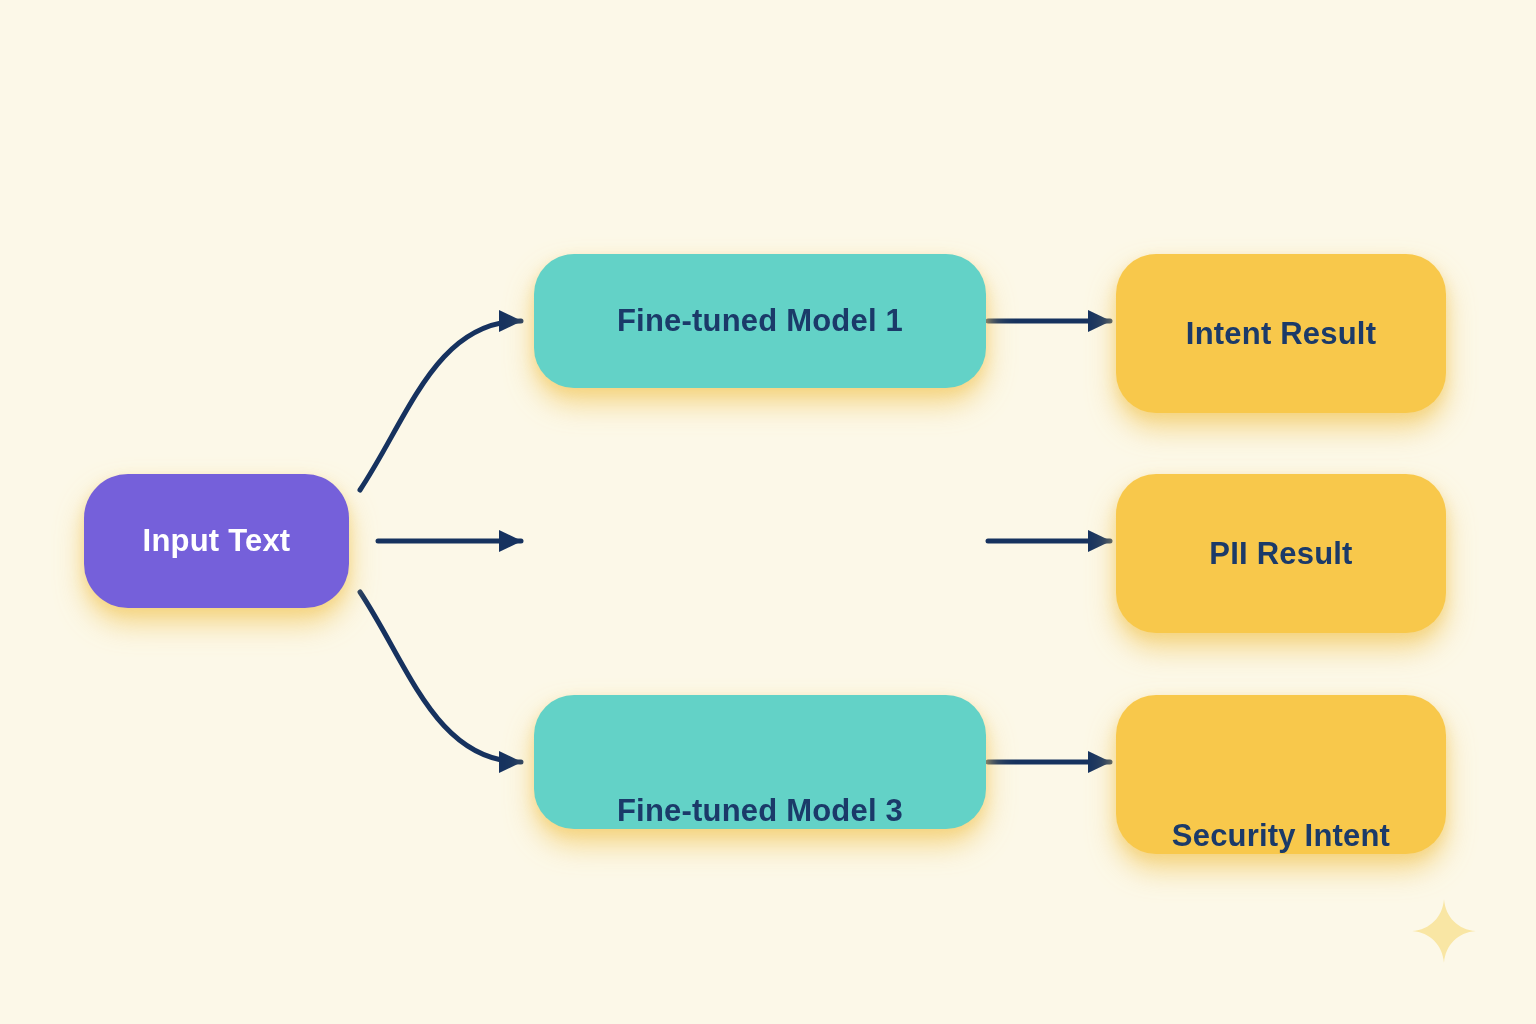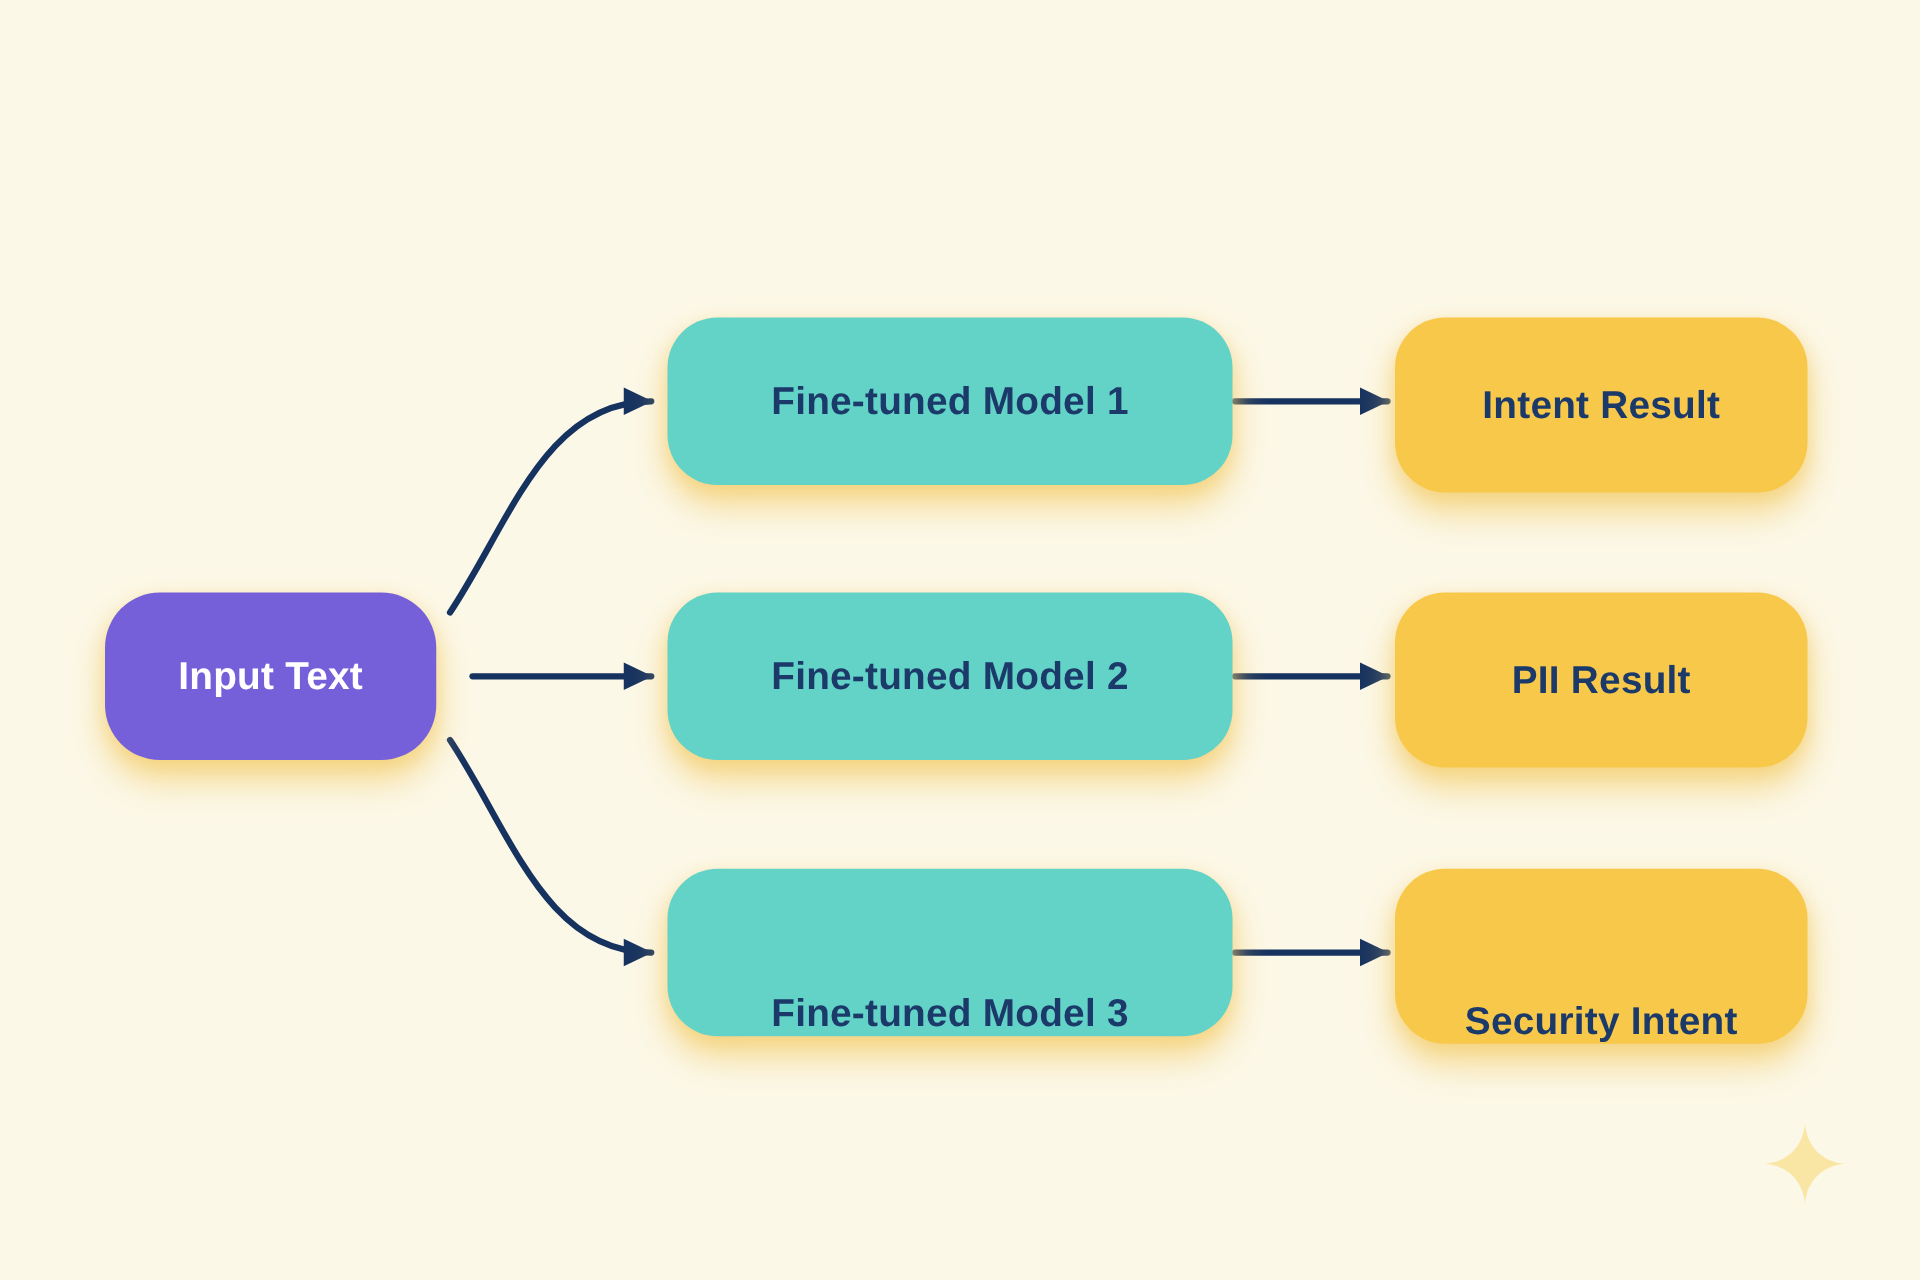--- a/index.html
+++ b/index.html
@@ -54,21 +54,21 @@
     left: 534px;
     width: 452px;
     height: 134px;
     border-radius: 40px;
     background: var(--model-fill, #63D2C7);
     color: var(--node-text, #1B3A69);
   }
   .node-result {
     left: 1116px;
     width: 330px;
-    height: 140px;
+    height: 159px;
     border-radius: 40px;
     background: var(--result-fill, #F8C84B);
     color: var(--node-text, #1B3A69);
   }
   .row-1 { top: 254px; }
   .row-2 { top: 474px; }
   .row-3 { top: 695px; align-items: flex-end; }
   .sparkle {
     position: absolute;
     left: 1410px;
@@ -99,23 +99,20 @@
     <path class="flow" d="M988 762 L1110 762" marker-end="url(#ah)"></path>
   </svg>
 
   <div class="node node-input">
     <span>Input Text</span>
   </div>
 
   <div class="node node-model row-1">
     <span>Fine-tuned Model 1</span>
   </div>
-  <div class="node node-model row-2">
-    <span>Fine-tuned Model 2</span>
-  </div>
   <div class="node node-model row-3">
     <span>Fine-tuned Model 3</span>
   </div>
 
   <div class="node node-result row-1">
     <span>Intent Result</span>
   </div>
   <div class="node node-result row-2">
     <span>PII Result</span>
   </div>

